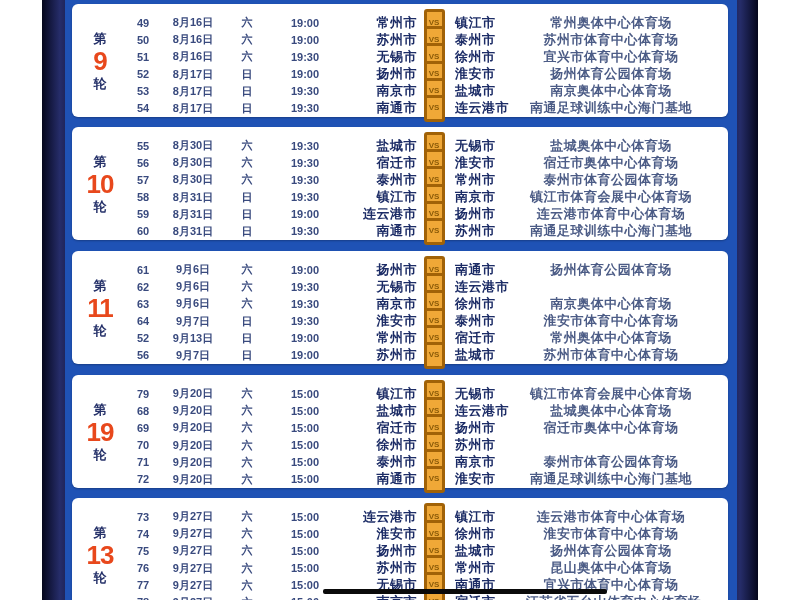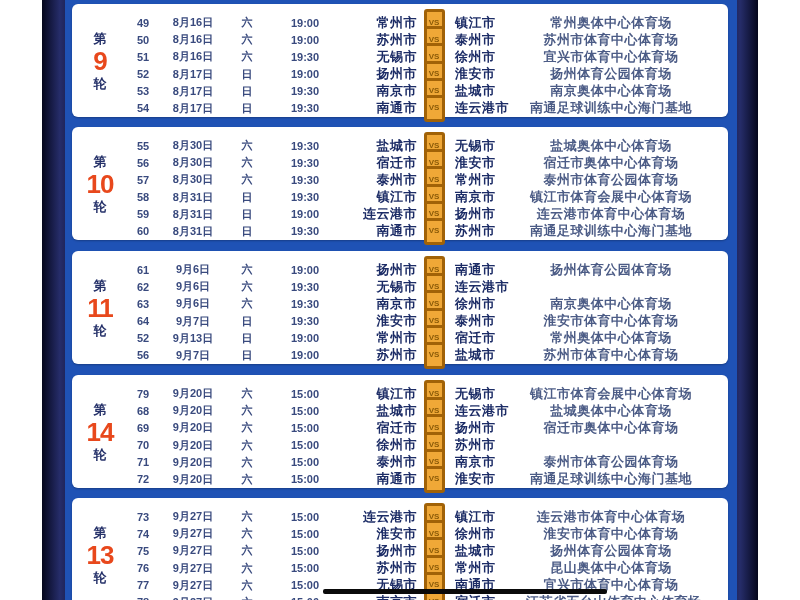--- a/index.html
+++ b/index.html
@@ -279,21 +279,21 @@
     <span class="c vs">VS</span>
     <span class="c away">盐城市</span>
     <span class="c venue">苏州市体育中心体育场</span>
   </div>
 </div>
   </section>
 
   <section class="card" style="top: 375px;">
     <div class="round-label">
       <span class="r-fix">第</span>
-      <span class="r-num">14</span>
+      <span class="r-num">19</span>
       <span class="r-fix">轮</span>
     </div>
     <div class="rows">
   <div class="row">
     <span class="c num">79</span>
     <span class="c date">9月20日</span>
     <span class="c day">六</span>
     <span class="c time">15:00</span>
     <span class="c home">镇江市</span>
     <span class="c vs">VS</span>

